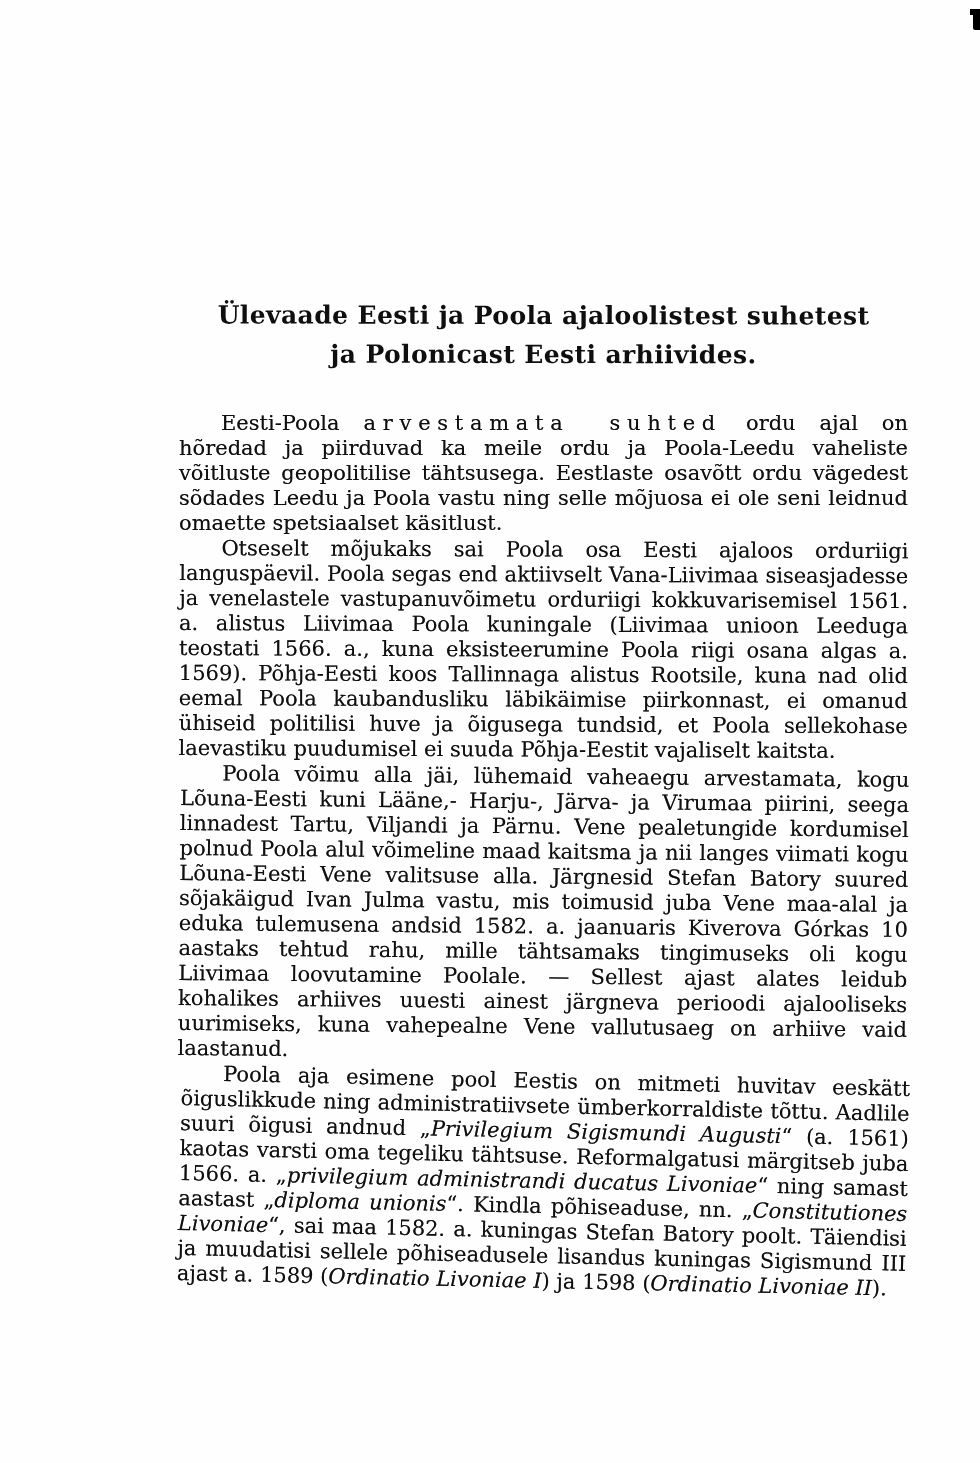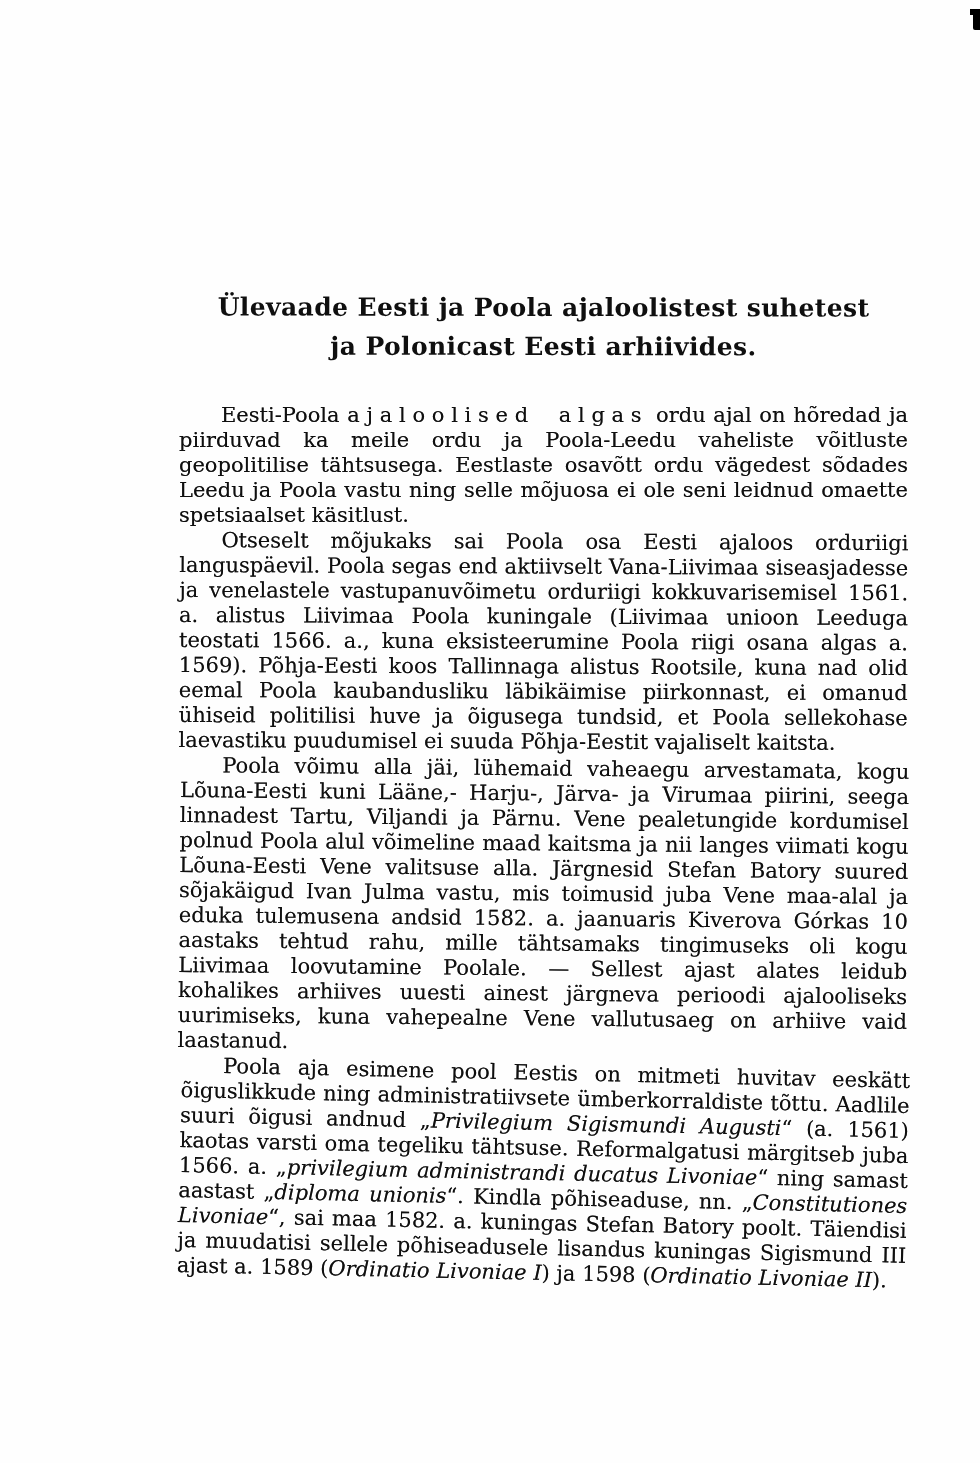--- a/index.html
+++ b/index.html
@@ -26,21 +26,21 @@
     position: absolute;
     left: -3px;
     top: 0;
     width: 4px;
     height: 6px;
     background: #000;
   }
   .text-block {
     position: absolute;
     left: 179px;
-    top: 288px;
+    top: 296px;
     width: 729px;
   }
   .title {
     margin: 0 0 37px 0;
     text-align: center;
     font-weight: 700;
     font-size: 25px;
     line-height: 39px;
     letter-spacing: 0.4px;
     transform: rotate(0.1deg);
@@ -66,19 +66,19 @@
 
 <div class="page">
   <div class="scan-mark"></div>
 
   <div class="text-block">
     <h1 class="title">
       <span class="t-line">Ülevaade Eesti ja Poola ajaloolistest suhetest</span>
       <span class="t-line">ja Polonicast Eesti arhiivides.</span>
     </h1>
     <div class="paras">
-        <p class="body-para"><span>Eesti-Poola </span><span class="spaced">ajaloolised algas</span><span> ordu ajal on hõredad ja piirduvad ka meile ordu ja Poola-Leedu vaheliste võitluste geopolitilise tähtsusega. Eestlaste osavõtt ordu vägedest sõdades Leedu ja Poola vastu ning selle mõjuosa ei ole seni leidnud omaette spetsiaalset käsitlust.</span></p>
+        <p class="body-para"><span>Eesti-Poola </span><span class="spaced">arvestamata suhted</span><span> ordu ajal on hõredad ja piirduvad ka meile ordu ja Poola-Leedu vaheliste võitluste geopolitilise tähtsusega. Eestlaste osavõtt ordu vägedest sõdades Leedu ja Poola vastu ning selle mõjuosa ei ole seni leidnud omaette spetsiaalset käsitlust.</span></p>
         <p class="body-para"><span>Otseselt mõjukaks sai Poola osa Eesti ajaloos orduriigi languspäevil. Poola segas end aktiivselt Vana-Liivimaa siseasjadesse ja venelastele vastupanuvõimetu orduriigi kokkuvarisemisel 1561. a. alistus Liivimaa Poola kuningale (Liivimaa unioon Leeduga teostati 1566. a., kuna eksisteerumine Poola riigi osana algas a. 1569). Põhja-Eesti koos Tallinnaga alistus Rootsile, kuna nad olid eemal Poola kaubandusliku läbikäimise piirkonnast, ei omanud ühiseid politilisi huve ja õigusega tundsid, et Poola sellekohase laevastiku puudumisel ei suuda Põhja-Eestit vajaliselt kaitsta.</span></p>
         <p class="body-para"><span>Poola võimu alla jäi, lühemaid vaheaegu arvestamata, kogu Lõuna-Eesti kuni Lääne,- Harju-, Järva- ja Virumaa piirini, seega linnadest Tartu, Viljandi ja Pärnu. Vene pealetungide kordumisel polnud Poola alul võimeline maad kaitsma ja nii langes viimati kogu Lõuna-Eesti Vene valitsuse alla. Järgnesid Stefan Batory suured sõjakäigud Ivan Julma vastu, mis toimusid juba Vene maa-alal ja eduka tulemusena andsid 1582. a. jaanuaris Kiverova Górkas 10 aastaks tehtud rahu, mille tähtsamaks tingimuseks oli kogu Liivimaa loovutamine Poolale. — Sellest ajast alates leidub kohalikes arhiives uuesti ainest järgneva perioodi ajalooliseks uurimiseks, kuna vahepealne Vene vallutusaeg on arhiive vaid laastanud.</span></p>
         <p class="body-para"><span>Poola aja esimene pool Eestis on mitmeti huvitav eeskätt õiguslikkude ning administratiivsete ümberkorraldiste tõttu. Aadlile suuri õigusi andnud „</span><span class="italic">Privilegium Sigismundi Augusti</span><span>“ (a. 1561) kaotas varsti oma tegeliku tähtsuse. Reformalgatusi märgitseb juba 1566. a. „</span><span class="italic">privilegium administrandi ducatus Livoniae</span><span>“ ning samast aastast „</span><span class="italic">diploma unionis</span><span>“. Kindla põhiseaduse, nn. „</span><span class="italic">Constitutiones Livoniae</span><span>“, sai maa 1582. a. kuningas Stefan Batory poolt. Täiendisi ja muudatisi sellele põhiseadusele lisandus kuningas Sigismund III ajast a. 1589 (</span><span class="italic">Ordinatio Livoniae I</span><span>) ja 1598 (</span><span class="italic">Ordinatio Livoniae II</span><span>).</span></p>
       </div>
   </div>
 </div>
 
 </body></html>

